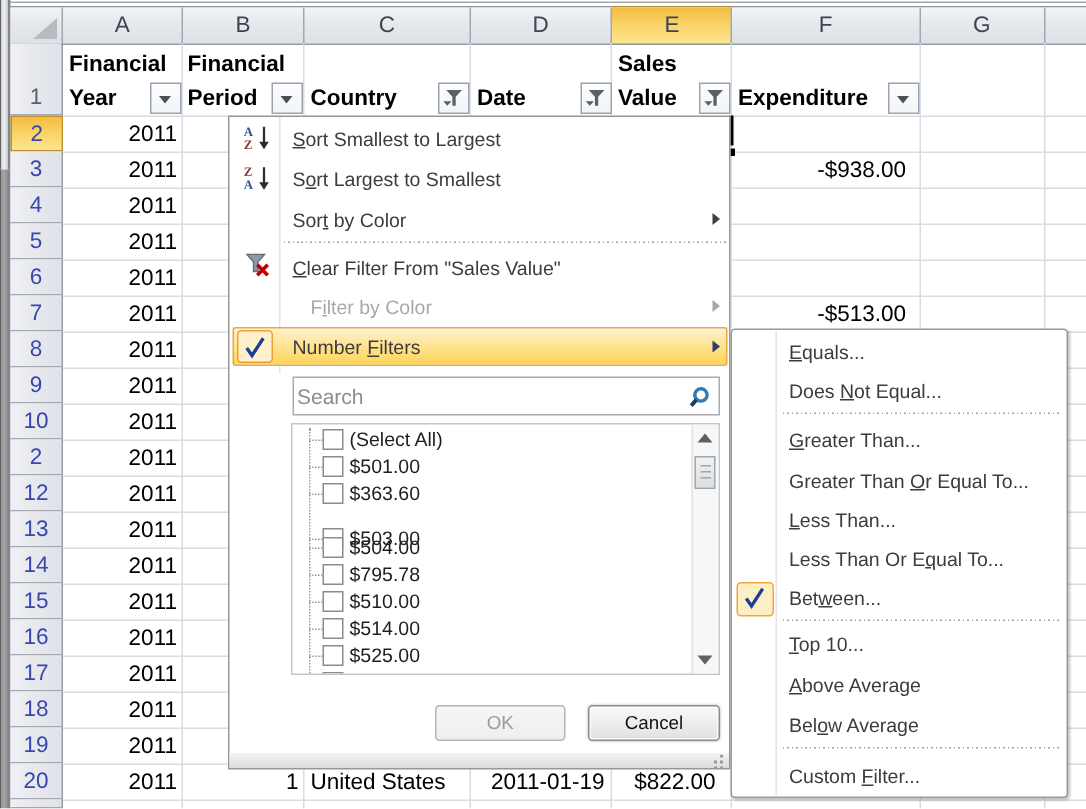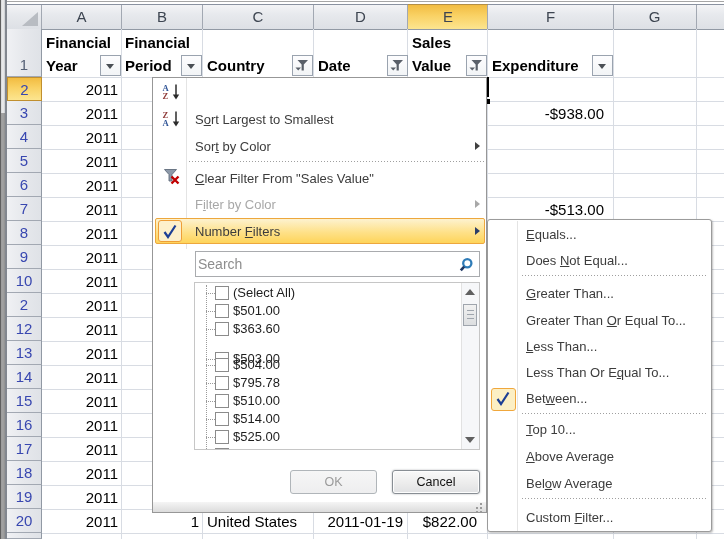--- a/index.html
+++ b/index.html
@@ -222,26 +222,27 @@
   <svg style="position:absolute;left:9px;top:32px;" width="22" height="19" viewBox="0 0 22 19">
     <text x="0.5" y="7.5" font-size="8.6" font-weight="bold" fill="#8f3b39" font-family="Liberation Serif">Z</text>
     <text x="0.5" y="16" font-size="8.6" font-weight="bold" fill="#2f5496" font-family="Liberation Serif">A</text>
     <line x1="14" y1="1.5" x2="14" y2="12.5" stroke="#2b2b2b" stroke-width="1.5"></line>
     <path d="M10.8 11.5 L17.2 11.5 L14 16.5 Z" fill="#2b2b2b"></path>
   </svg>
   <svg style="position:absolute;left:11px;top:91px;" width="20" height="20" viewBox="0 0 20 20">
     <path d="M0.5 0.5 H12.5 L8 5.5 V12 H5 V5.5 Z" fill="#8d99a9" stroke="#606c7c" stroke-width="0.9"></path>
     <path d="M7.5 7.5 L14.5 14.5 M14.5 7.5 L7.5 14.5" stroke="#c00000" stroke-width="2.4"></path>
   </svg>
+  <div class="mitem" style="top:7px;"><u>S</u>ort Smallest to Largest</div>
   <div class="mitem" style="top:34px;">S<u>o</u>rt Largest to Smallest</div>
   <div class="mitem" style="top:61px;">Sor<u>t</u> by Color</div>
   <div class="arrow-r" style="left:322px;top:64px;"></div>
   <div class="dotsep" style="left:36px;top:83px;width:295px;"></div>
   <div class="mitem" style="top:93px;"><u>C</u>lear Filter From "Sales Value"</div>
-  <div class="mitem disab" style="top:119px;">F<u>i</u>lter by Color</div>
+  <div class="mitem disab" style="top:119px;margin-left:12px;">F<u>i</u>lter by Color</div>
   <div class="arrow-r" style="left:322px;top:122px;border-left-color:#a8a8a8;"></div>
   <div id="hl"></div>
   <div id="hlchk"></div>
   <svg class="abs" style="left:8px;top:145px;" width="18" height="17" viewBox="0 0 18 17">
       <path d="M3.5 9 L7 14 L14.5 2.5" stroke="#1c3e94" stroke-width="2.2" fill="none"></path>
     </svg>
   <div class="mitem" style="top:146px;">Number <u>F</u>ilters</div>
   <div class="arrow-r" style="left:322px;top:149px;border-left-color:#2c3e68;"></div>
 
   <div id="search">

